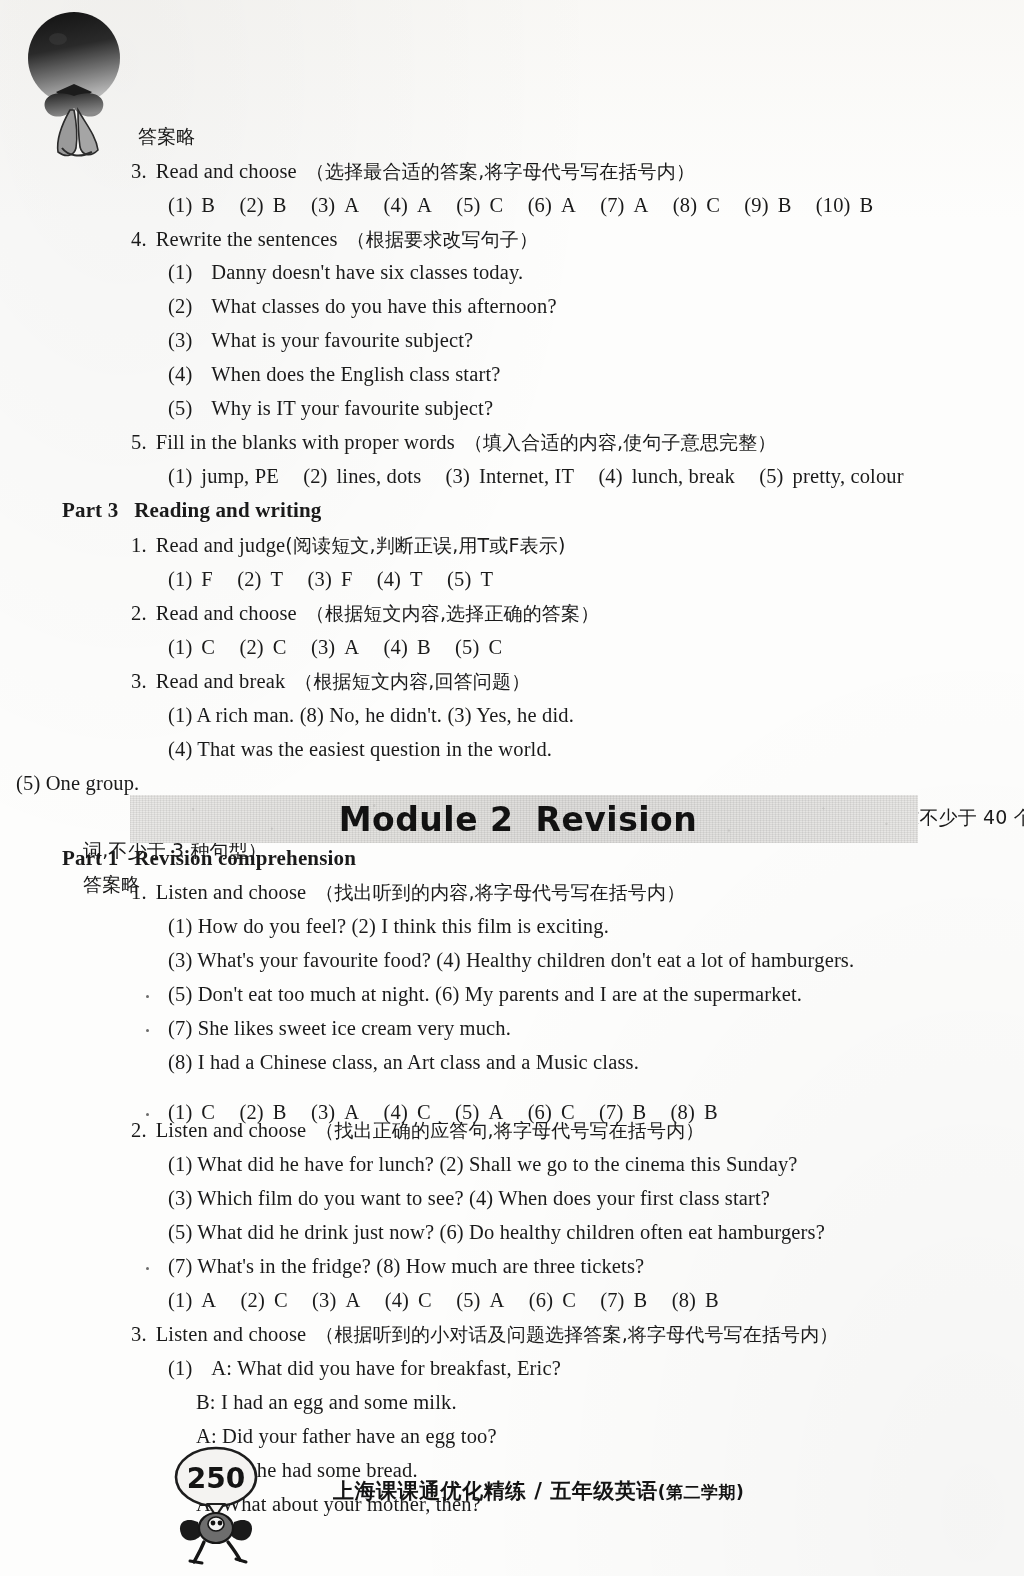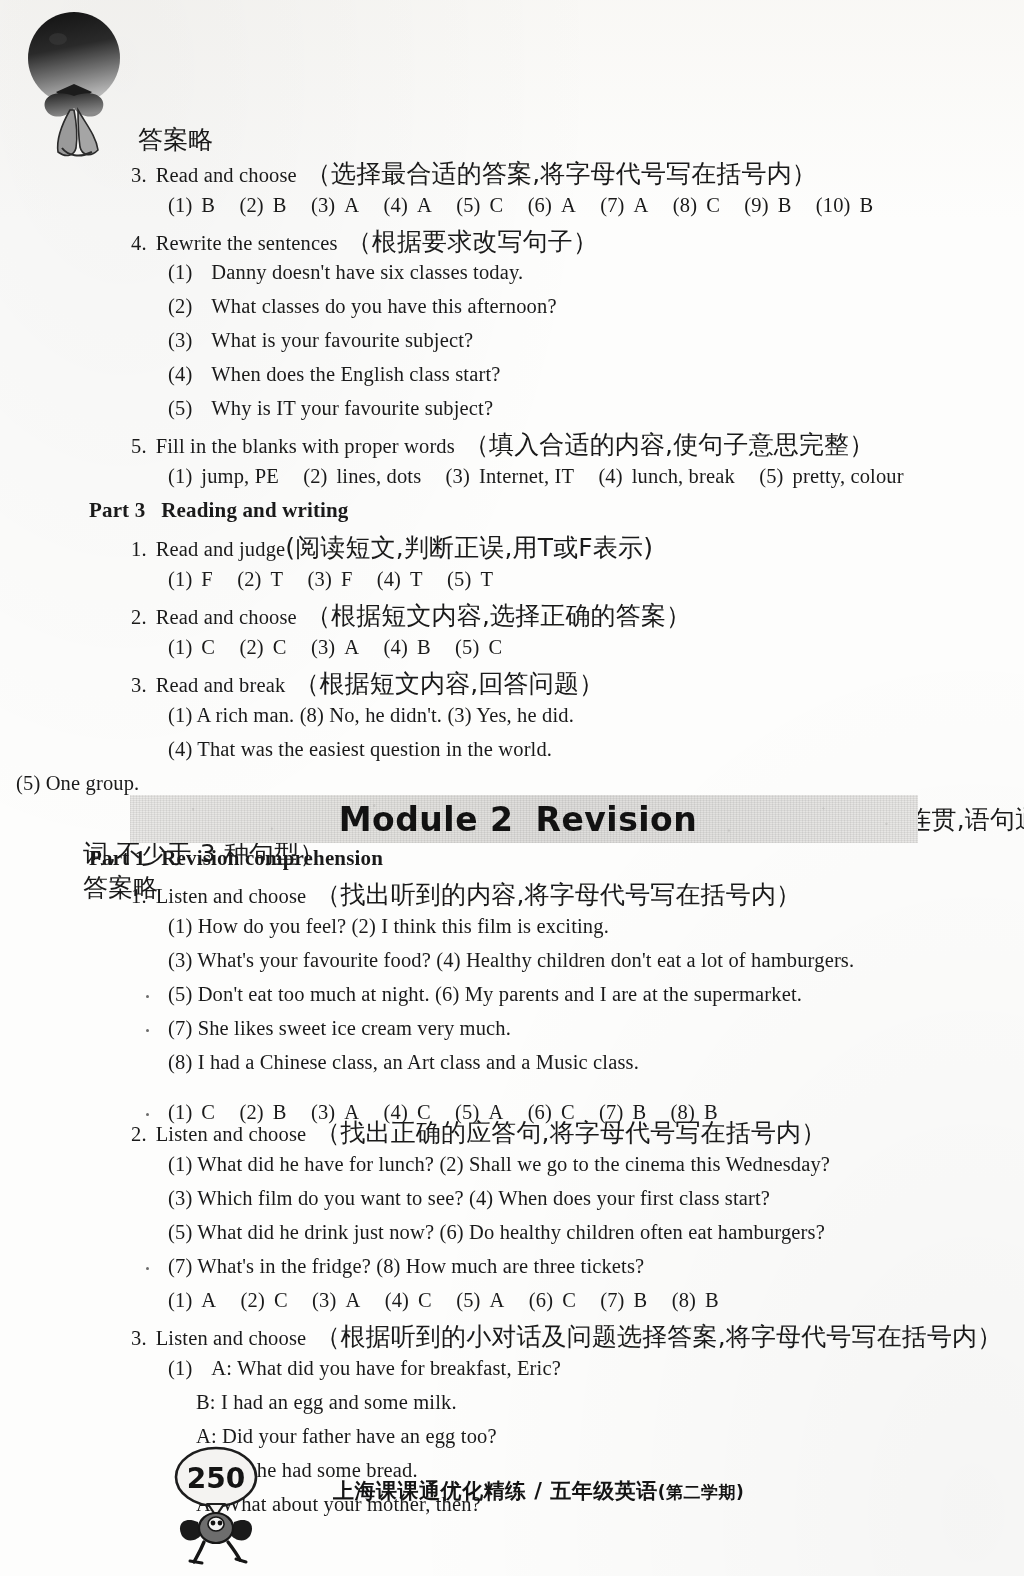--- a/index.html
+++ b/index.html
@@ -48,33 +48,33 @@
     width: 1024px;
   }
 
   .line {
     position: relative;
     font-size: 20.5px;
     line-height: 1;
     white-space: nowrap;
     letter-spacing: 0.15px;
   }
-  .cn { font-family: "DejaVu Sans", "Liberation Sans", sans-serif; font-size: 25px; }
+  .cn { font-family: "DejaVu Sans", "Liberation Sans", sans-serif; font-size: 19px; }
 
   
   .lvl-head  { margin-left: 138px; }   
   .lvl-num   { margin-left: 131px; }   
   .lvl-item  { margin-left: 168px; }   
   .lvl-sub   { margin-left: 196px; }   
   .lvl-cont  { margin-left: 83px; }   
 
   .part-title {
     font-weight: bold;
     font-size: 21px;
-    margin-left: 89px;
+    margin-left: 62px;
   }
   .part-title .sp { display: inline-block; width: 16px; }
 
   .num { display: inline-block; }
   .gap-s { display: inline-block; width: 9px; }
   .gap-m { display: inline-block; width: 19px; }
 
   
   .ansrow span.k { display: inline-block; }
 
@@ -316,21 +316,21 @@
       <span class="k">(5)</span><span class="gap-s"></span><span class="k">A</span><span class="gap-m"></span>
       <span class="k">(6)</span><span class="gap-s"></span><span class="k">C</span><span class="gap-m"></span>
       <span class="k">(7)</span><span class="gap-s"></span><span class="k">B</span><span class="gap-m"></span>
       <span class="k">(8)</span><span class="gap-s"></span><span class="k">B</span>
     </div>
 
     <div class="line lvl-num" style="position:absolute; top:1120px;">
       <span class="num">2.</span><span class="gap-s"></span><span>Listen and choose</span><span class="gap-s"></span><span class="cn">（找出正确的应答句,将字母代号写在括号内）</span>
     </div>
 
-    <div class="line lvl-item" style="position:absolute; top:1154px;">(1)  What did he have for lunch?      (2)  Shall we go to the cinema this Wednesday?</div>
+    <div class="line lvl-item" style="position:absolute; top:1154px;">(1)  What did he have for lunch?      (2)  Shall we go to the cinema this Sunday?</div>
     <div class="line lvl-item" style="position:absolute; top:1188px;">(3)  Which film do you want to see?      (4)  When does your first class start?</div>
     <div class="line lvl-item" style="position:absolute; top:1222px;">(5)  What did he drink just now?      (6)  Do healthy children often eat hamburgers?</div>
     <div class="line lvl-item" style="position:absolute; top:1256px;">
       <span class="speck"></span>
       <span>(7)  What's in the fridge?      (8)  How much are three tickets?</span>
     </div>
 
     <div class="line lvl-item ansrow" style="position:absolute; top:1290px;">
       <span class="k">(1)</span><span class="gap-s"></span><span class="k">A</span><span class="gap-m"></span>
       <span class="k">(2)</span><span class="gap-s"></span><span class="k">C</span><span class="gap-m"></span>

